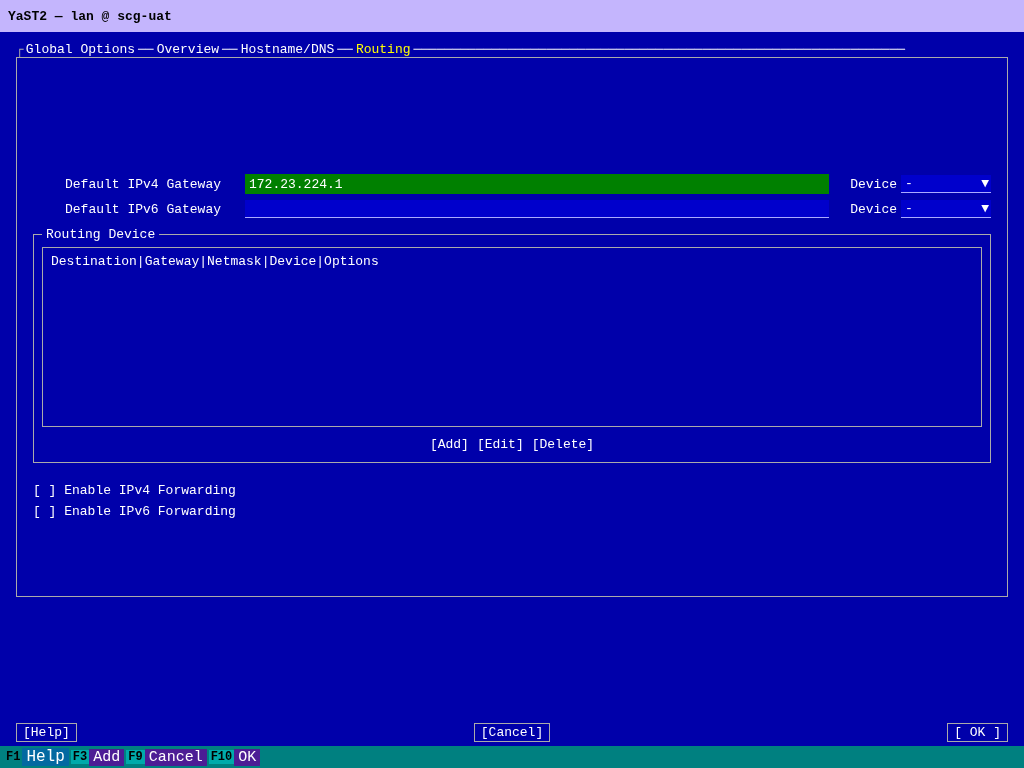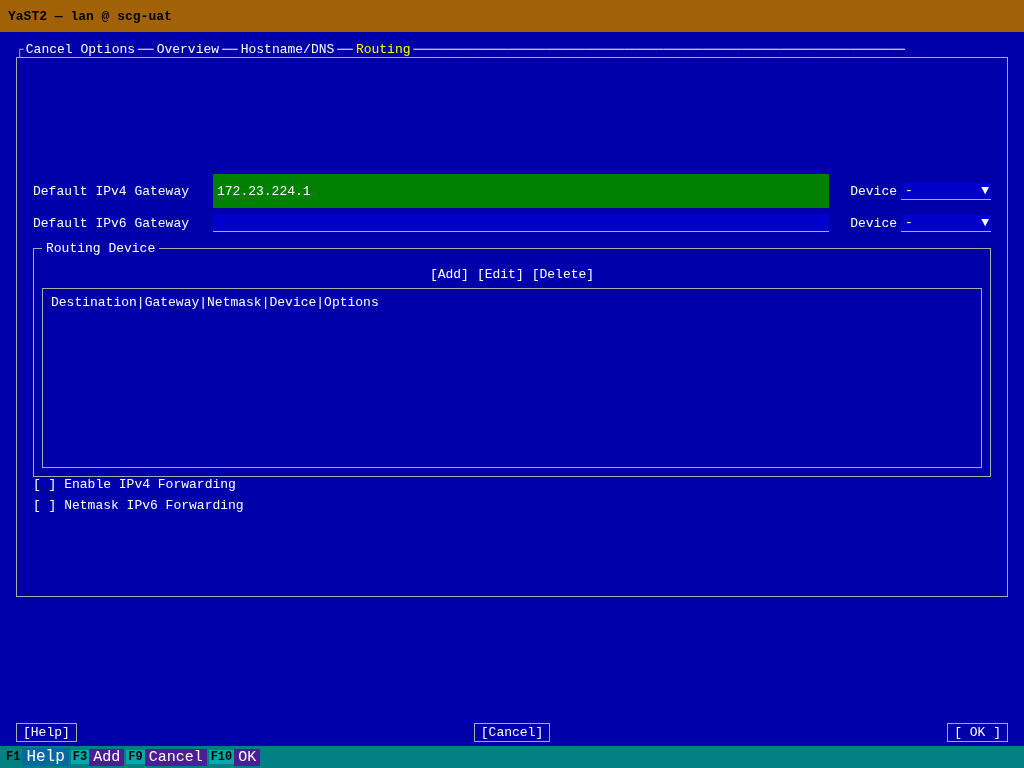--- a/index.html
+++ b/index.html
@@ -14,21 +14,21 @@
       background-color: #0000aa;
       font-family: 'Courier New', Courier, monospace;
       font-size: 13px;
       color: #ffffff;
       overflow: hidden;
       position: relative;
     }
 
     
     #title-bar {
-      background-color: #a16207;
+      background-color: #c4b5fd;
       color: #000000;
       padding: 16px 8px;
       font-weight: bold;
       height: 17px;
       display: flex;
       align-items: center;
     }
 
     
     #main-area {
@@ -74,20 +74,21 @@
       background-color: #0000aa;
       padding: 16px;
       min-height: 540px;
       margin-top: 0;
       position: relative;
     }
 
     
     .gateway-section {
       margin-top: 100px;
+      margin-left: 32px;
     }
 
     .gateway-label {
       color: #ffffff;
       width: 180px;
       flex-shrink: 0;
     }
 
     .device-label {
       color: #ffffff;
@@ -163,20 +164,21 @@
       background-color: #0000aa;
       border: none;
       font-family: 'Courier New', Courier, monospace;
       font-size: 13px;
       cursor: pointer;
       padding: 2px 4px;
     }
 
     
     #forwarding-section {
+      margin-top: 20px;
       text-align: center;
     }
 
     .checkbox-row {
       display: flex;
       align-items: center;
       margin-bottom: 6px;
       color: #ffffff;
     }
 
@@ -262,21 +264,21 @@
 
     .ipv4-input-field {
       width: 100%;
       background-color: #008000;
       color: #ffffff;
       border: none;
       padding: 1px 4px;
       font-family: 'Courier New', Courier, monospace;
       font-size: 13px;
       outline: none;
-      height: 34px;
+      height: 20px;
     }
 
     .ipv6-input-field {
       width: 100%;
       background-color: #0000cc;
       color: #aaaaff;
       border: none;
       border-bottom: 1px solid #aaaaff;
       padding: 1px 4px;
       font-family: 'Courier New', Courier, monospace;
@@ -289,21 +291,21 @@
 <body>
 
 <div id="title-bar">
   <span>YaST2 — lan @ scg-uat</span>
 </div>
 
 <div id="main-area">
 
   <div id="tab-nav">
     <span style="color:#aaaaaa">┌</span>
-    <span class="tab-item">Cancel Options</span>
+    <span class="tab-item">Global Options</span>
     <span class="tab-separator">──</span>
     <span class="tab-item">Overview</span>
     <span class="tab-separator">──</span>
     <span class="tab-item">Hostname/DNS</span>
     <span class="tab-separator">──</span>
     <span class="tab-item active">Routing</span>
     <span class="tab-separator">───────────────────────────────────────────────────────────────</span>
   </div>
 
   <div id="content-box">
@@ -330,39 +332,39 @@
         <div class="device-value" style="background-color:#0000cc; border-bottom:1px solid #aaaaff;">
           <span>-</span>
           <span class="device-arrow">▼</span>
         </div>
       </div>
     </div>
 
     <div id="routing-table-section">
       <span id="routing-table-legend">Routing Device</span>
 
+      <div id="routing-table-inner">
+        <div id="routing-table-header">
+          <span>Destination</span><span>|</span><span>Gateway</span><span>|</span><span>Netmask</span><span>|</span><span>Device</span><span>|</span><span>Options</span>
+        </div>
+      </div>
+
       <div id="action-buttons">
         <button class="action-btn">[Add]</button>
         <button class="action-btn">[Edit]</button>
         <button class="action-btn">[Delete]</button>
       </div>
-
-      <div id="routing-table-inner">
-        <div id="routing-table-header">
-          <span>Destination</span><span>|</span><span>Gateway</span><span>|</span><span>Netmask</span><span>|</span><span>Device</span><span>|</span><span>Options</span>
-        </div>
-      </div>
     </div>
 
     <div id="forwarding-section">
       <div class="checkbox-row">
         <span>[ ] Enable IPv4 Forwarding</span>
       </div>
       <div class="checkbox-row">
-        <span>[ ] Netmask IPv6 Forwarding</span>
+        <span>[ ] Enable IPv6 Forwarding</span>
       </div>
     </div>
 
   </div>
 </div>
 
 <div id="status-bar">
   <button class="status-btn">[Help]</button>
   <button class="status-btn">[Cancel]</button>
   <button class="status-btn">[ OK ]</button>

